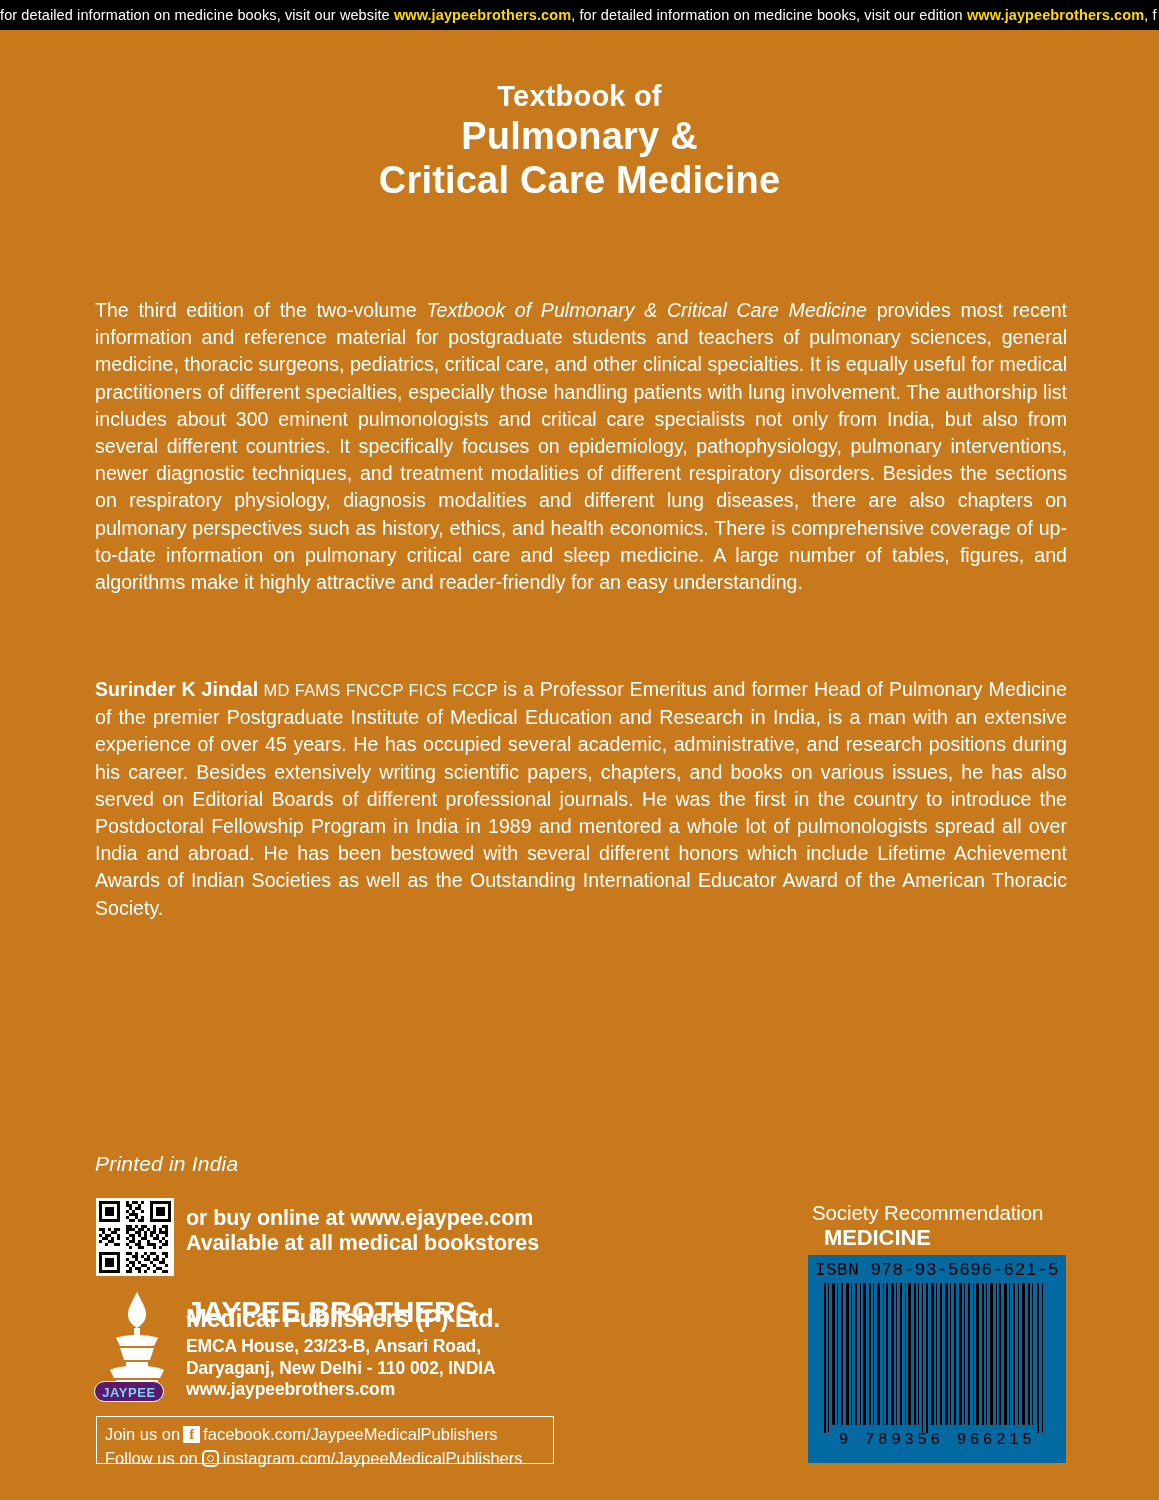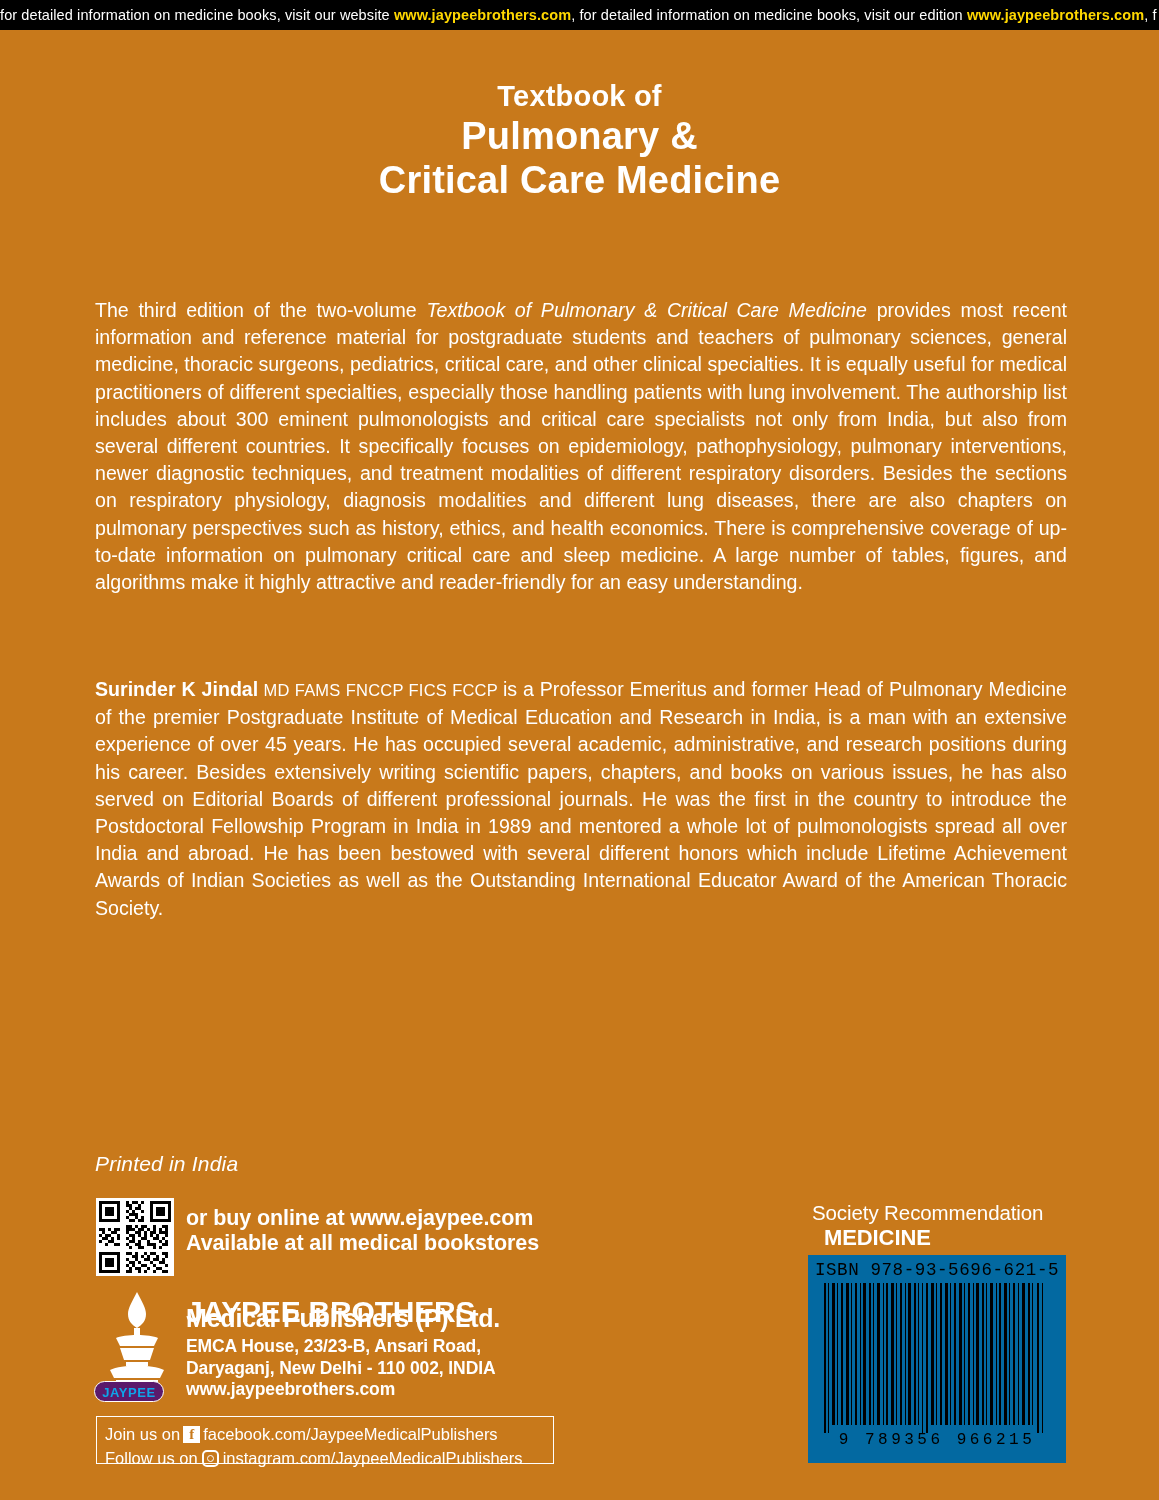--- a/index.html
+++ b/index.html
@@ -156,21 +156,21 @@
     height: 110px;
   }
   .lamp-badge {
     position: absolute;
     left: 94px;
     top: 1381px;
     width: 70px;
     height: 21px;
     border-radius: 11px;
     background: #5b1a6b;
-    color: #0ea5e9;
+    color: #7dd3fc;
     font-size: 13px;
     font-weight: bold;
     text-align: center;
     line-height: 21px;
     letter-spacing: 0.6px;
     border: 1.5px solid #ffffff;
     box-sizing: border-box;
   }
   
   .social {

